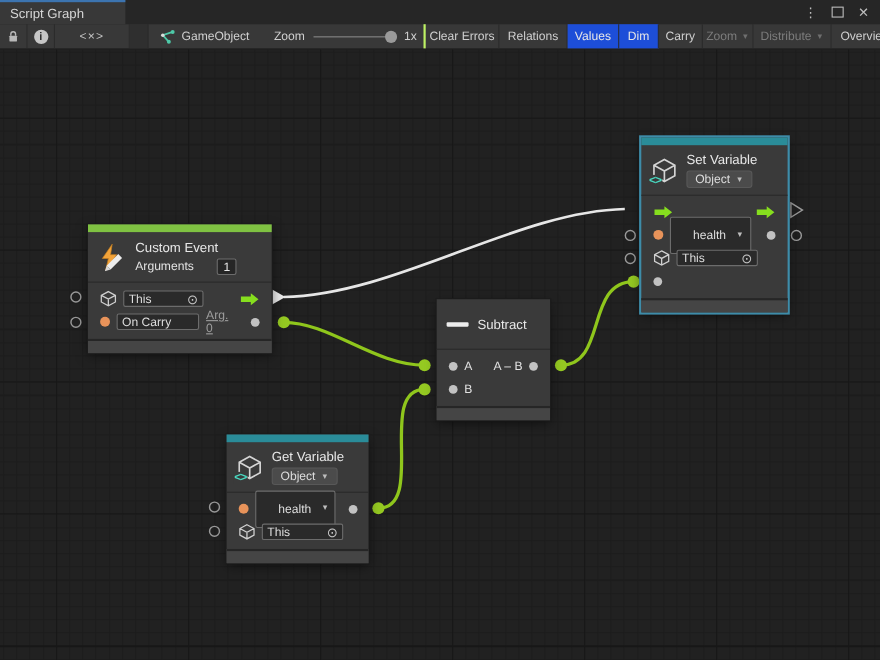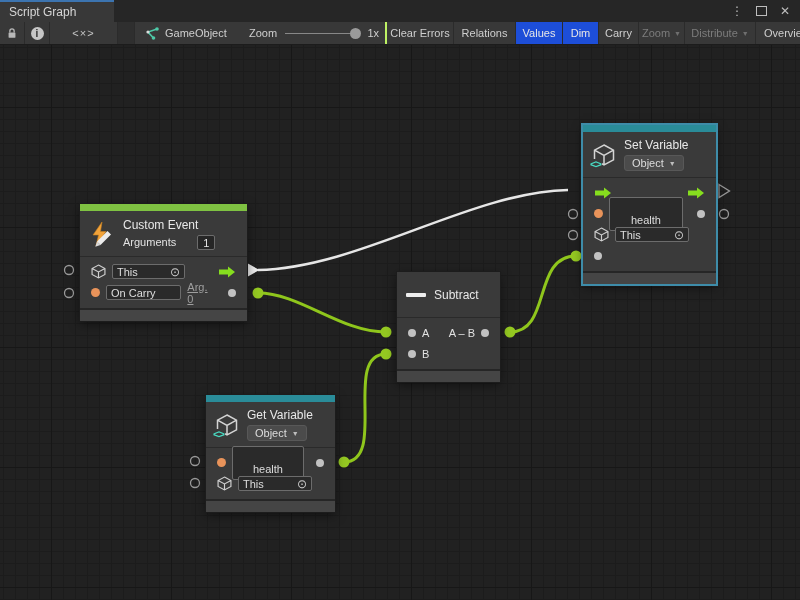--- a/index.html
+++ b/index.html
@@ -59,21 +59,21 @@
   .nfooter{height:11px;background:#454545;border-top:2px solid #262626;}
   .spacer{margin-left:auto;}
 
   .dot{width:8px;height:8px;border-radius:50%;flex:none;}
   .dot.grey{background:#c2c2c2;}
   .dot.orange{background:#e8935a;width:9px;height:9px;}
 
   .field{display:flex;align-items:center;background:#2a2a2a;border:1px solid #6c6c6c;
          border-radius:2px;height:15px;padding:0 4px;box-sizing:border-box;color:#dedede;gap:4px;}
   .field .tgt{margin-left:auto;font-style:normal;color:#c8c8c8;font-size:12px;line-height:1;}
-  .dd-field{padding:16px;flex-direction:column;}
+  .dd-field{padding:16px;}
   .dd-field .val{padding:0 4px;flex:1;}
   .dd-field .ddseg{width:15px;align-self:stretch;display:flex;align-items:center;justify-content:center;
                    border-left:1px solid #6c6c6c;}
   .dd-field .ddseg i{font-style:normal;font-size:7px;color:#bdbdbd;}
 
   .pill{display:inline-flex;align-items:center;gap:5px;background:#4b4b4b;border:1px solid #585858;
         border-radius:3px;padding:1px 7px;font-size:11px;color:#dcdcdc;width:max-content;}
   .pill i{font-style:normal;font-size:7px;color:#bdbdbd;}
 
   .arg-input{width:18px;height:15px;background:#262626;border:1px solid #6c6c6c;border-radius:2px;

